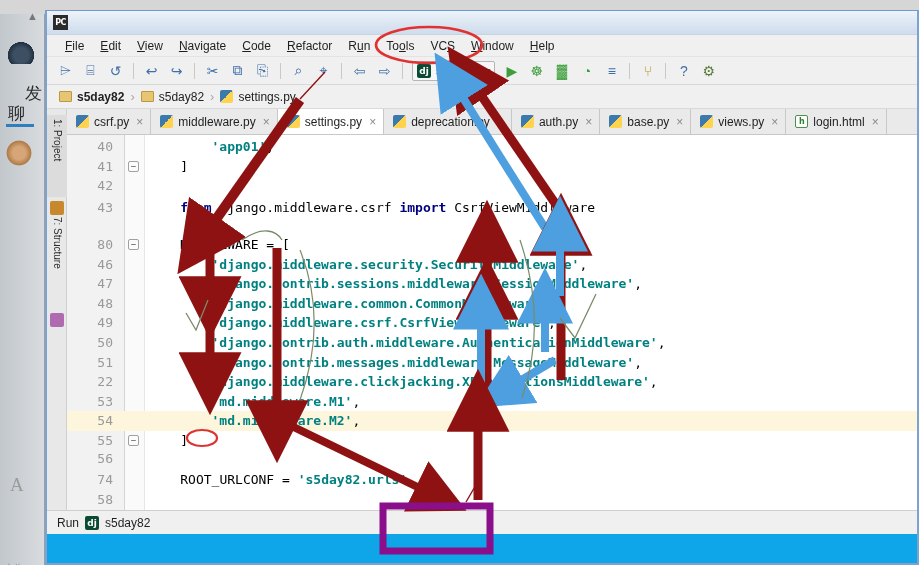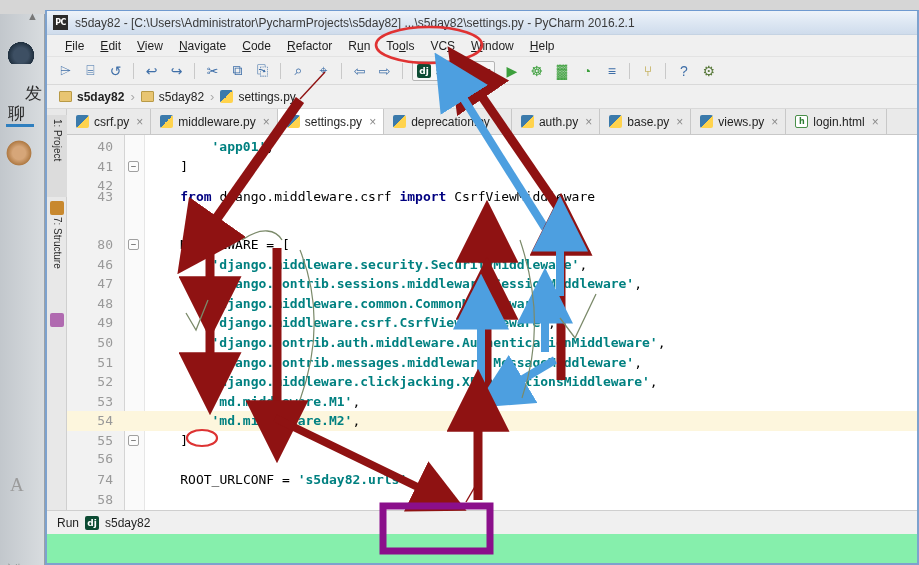--- a/index.html
+++ b/index.html
@@ -55,21 +55,21 @@
     background: #ffffff;
   }
   #desktop-scroll-arrow {
     position: absolute; left: 27px; top: 10px; width: 16px; height: 14px;
     color: #777; font-size: 11px;
   }
 
   
   #ide-window {
     position: absolute; left: 45px; top: 10px; width: 874px; height: 555px;
-    background: #86efac;
+    background: #0ea5e9;
     border: 2px solid #7da2ce;
     border-top: 1px solid #6f9ad0;
   }
 
   
   #title-bar {
     height: 24px; width: 100%;
     background: linear-gradient(to bottom, #eef3f9 0%, #dde7f3 50%, #cfdcec 100%);
     display: flex; align-items: center; padding-left: 6px;
     border-bottom: 1px solid #c5d3e3;
@@ -238,21 +238,20 @@
     <div id="chat-bottom-txt">广告</div>
   </div>
   <div id="desktop-white-strip"></div>
   <div id="desktop-scroll-arrow">▲</div>
 </div>
 
 <div id="ide-window">
 
   <div id="title-bar">
     <div id="pycharm-logo">PC</div>
-    <div id="window-title">s5day82 - [C:\Users\Administrator\PycharmProjects\s5day82] ...\s5day82\settings.py - PyCharm 2016.2.1</div>
   </div>
 
   <div id="menu-bar">
       <div class="menu-item"><span class="mn">F</span>ile</div>
       <div class="menu-item"><span class="mn">E</span>dit</div>
       <div class="menu-item"><span class="mn">V</span>iew</div>
       <div class="menu-item"><span class="mn">N</span>avigate</div>
       <div class="menu-item"><span class="mn">C</span>ode</div>
       <div class="menu-item"><span class="mn">R</span>efactor</div>
       <div class="menu-item">R<span class="mn">u</span>n</div>
@@ -378,21 +377,21 @@
           </div>
           <div class="code-line" style="top: 21.6px;">
             <span class="ln">41</span>
             <span class="fold" style="top: 4px;">−</span>
             <span class="ctext" style="left: 113.28px;"><span class="plain">]</span></span>
           </div>
           <div class="code-line" style="top: 41.2px;">
             <span class="ln">42</span>
             <span class="ctext" style="left: 82px;"></span>
           </div>
-          <div class="code-line" style="top: 52px;">
+          <div class="code-line" style="top: 63px;">
             <span class="ln">43</span>
             <span class="ctext" style="left: 113.28px;"><span class="kw">from</span><span class="plain"> django.middleware.csrf </span><span class="kw">import</span><span class="plain"> CsrfViewMiddleware</span></span>
           </div>
           <div class="code-line" style="top: 100px;">
             <span class="ln">80</span>
             <span class="fold" style="top: 4px;">−</span>
             <span class="ctext" style="left: 113.28px;"><span class="plain">MIDDLEWARE = [</span></span>
           </div>
           <div class="code-line" style="top: 119.6px;">
             <span class="ln">46</span>
@@ -412,21 +411,21 @@
           </div>
           <div class="code-line" style="top: 198px;">
             <span class="ln">50</span>
             <span class="ctext" style="left: 144.56px;"><span class="str">'django.contrib.auth.middleware.AuthenticationMiddleware'</span><span class="plain">,</span></span>
           </div>
           <div class="code-line" style="top: 217.6px;">
             <span class="ln">51</span>
             <span class="ctext" style="left: 144.56px;"><span class="str">'django.contrib.messages.middleware.MessageMiddleware'</span><span class="plain">,</span></span>
           </div>
           <div class="code-line" style="top: 237.2px;">
-            <span class="ln">52</span>
+            <span class="ln">22</span>
             <span class="ctext" style="left: 144.56px;"><span class="str">'django.middleware.clickjacking.XFrameOptionsMiddleware'</span><span class="plain">,</span></span>
           </div>
           <div class="code-line" style="top: 256.8px;">
             <span class="ln">53</span>
             <span class="ctext" style="left: 144.56px;"><span class="str">'md.middleware.M1'</span><span class="plain">,</span></span>
           </div>
           <div class="code-line current" style="top: 276.4px;">
             <span class="ln">54</span>
             <span class="ctext" style="left: 144.56px;"><span class="str">'md.middleware.M2'</span><span class="plain">,</span></span>
           </div>

